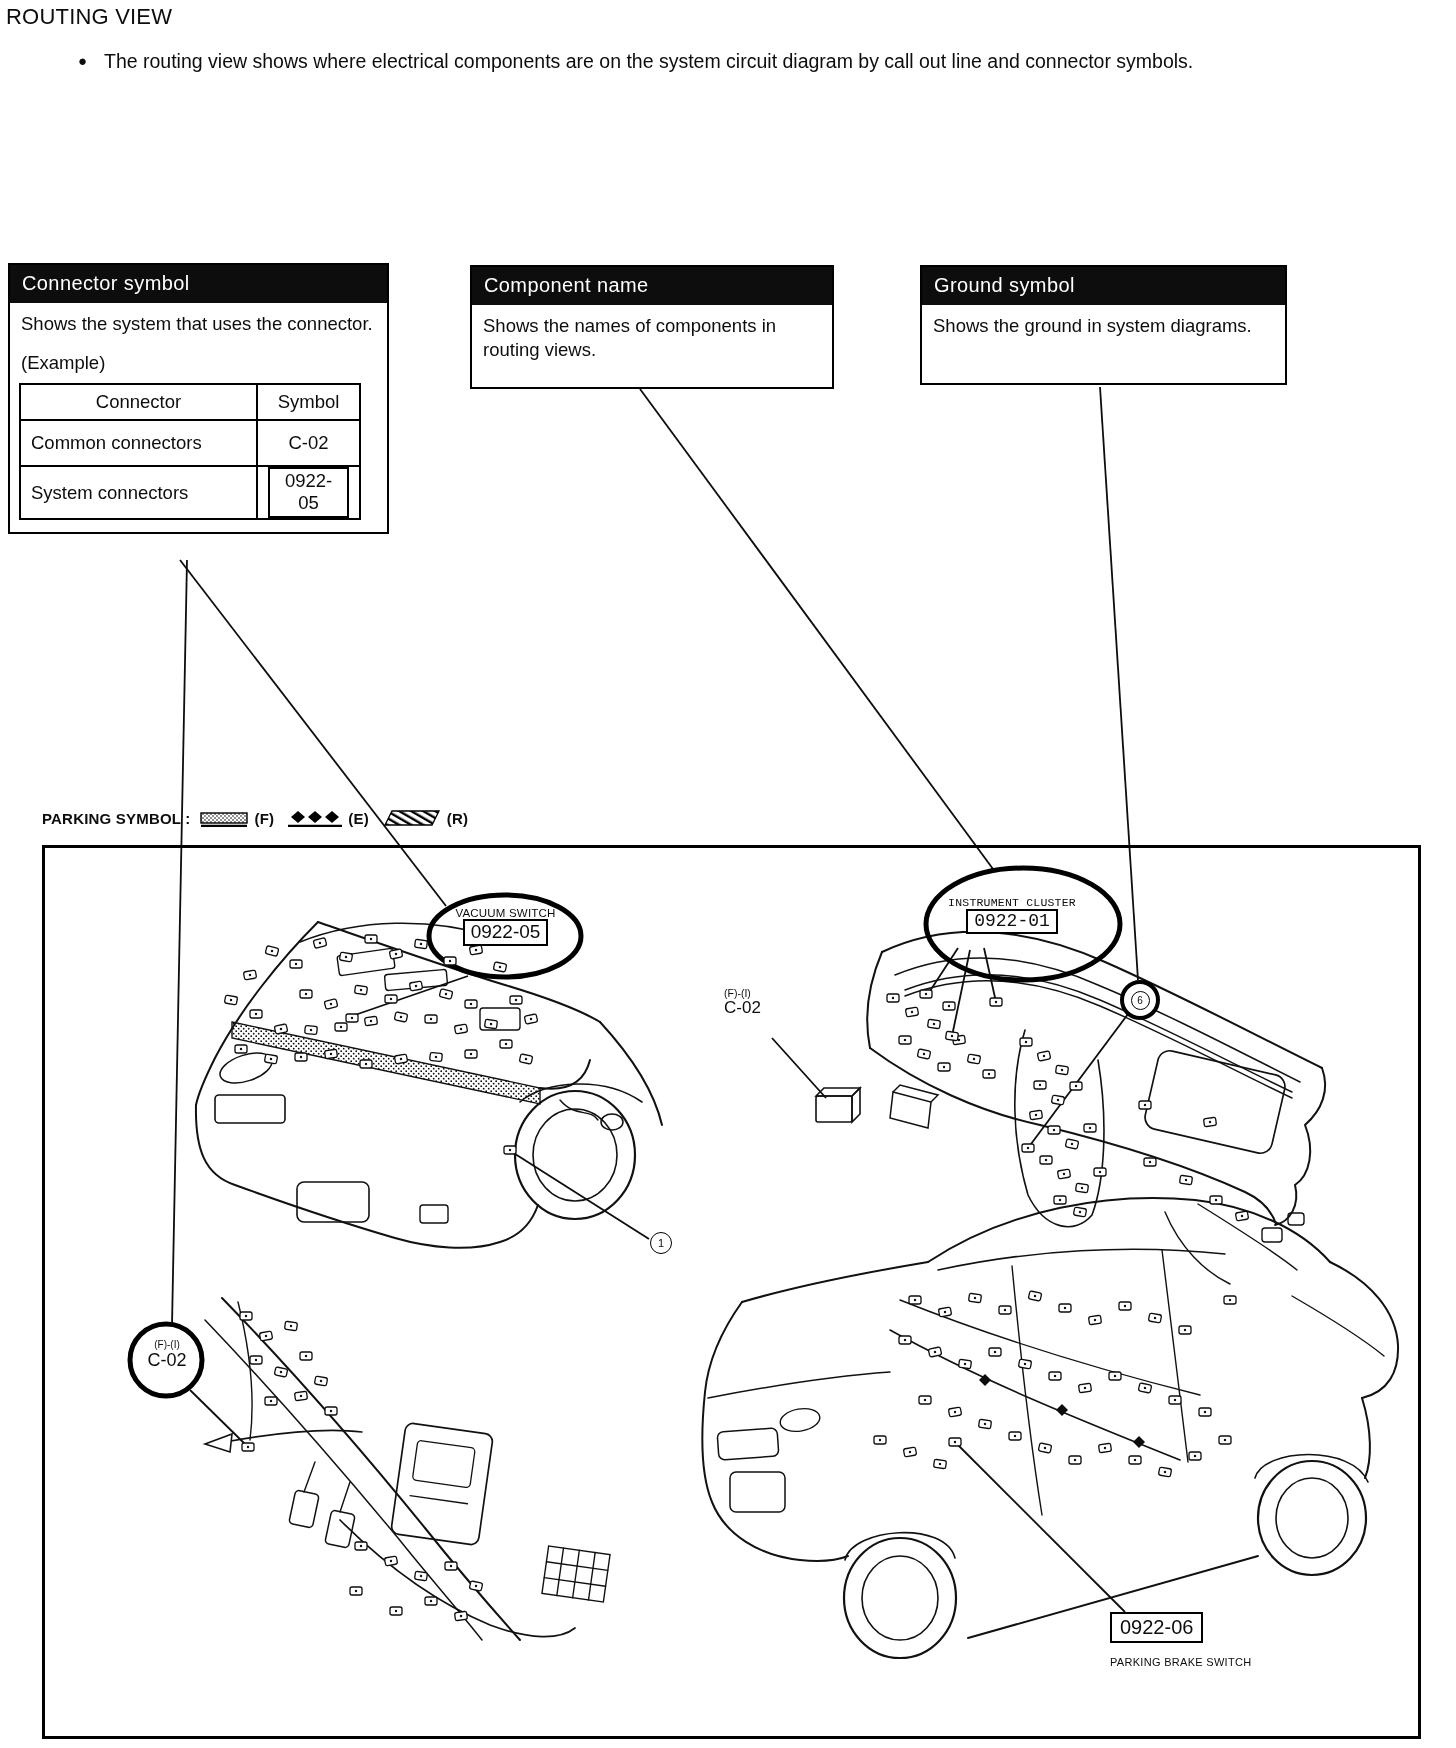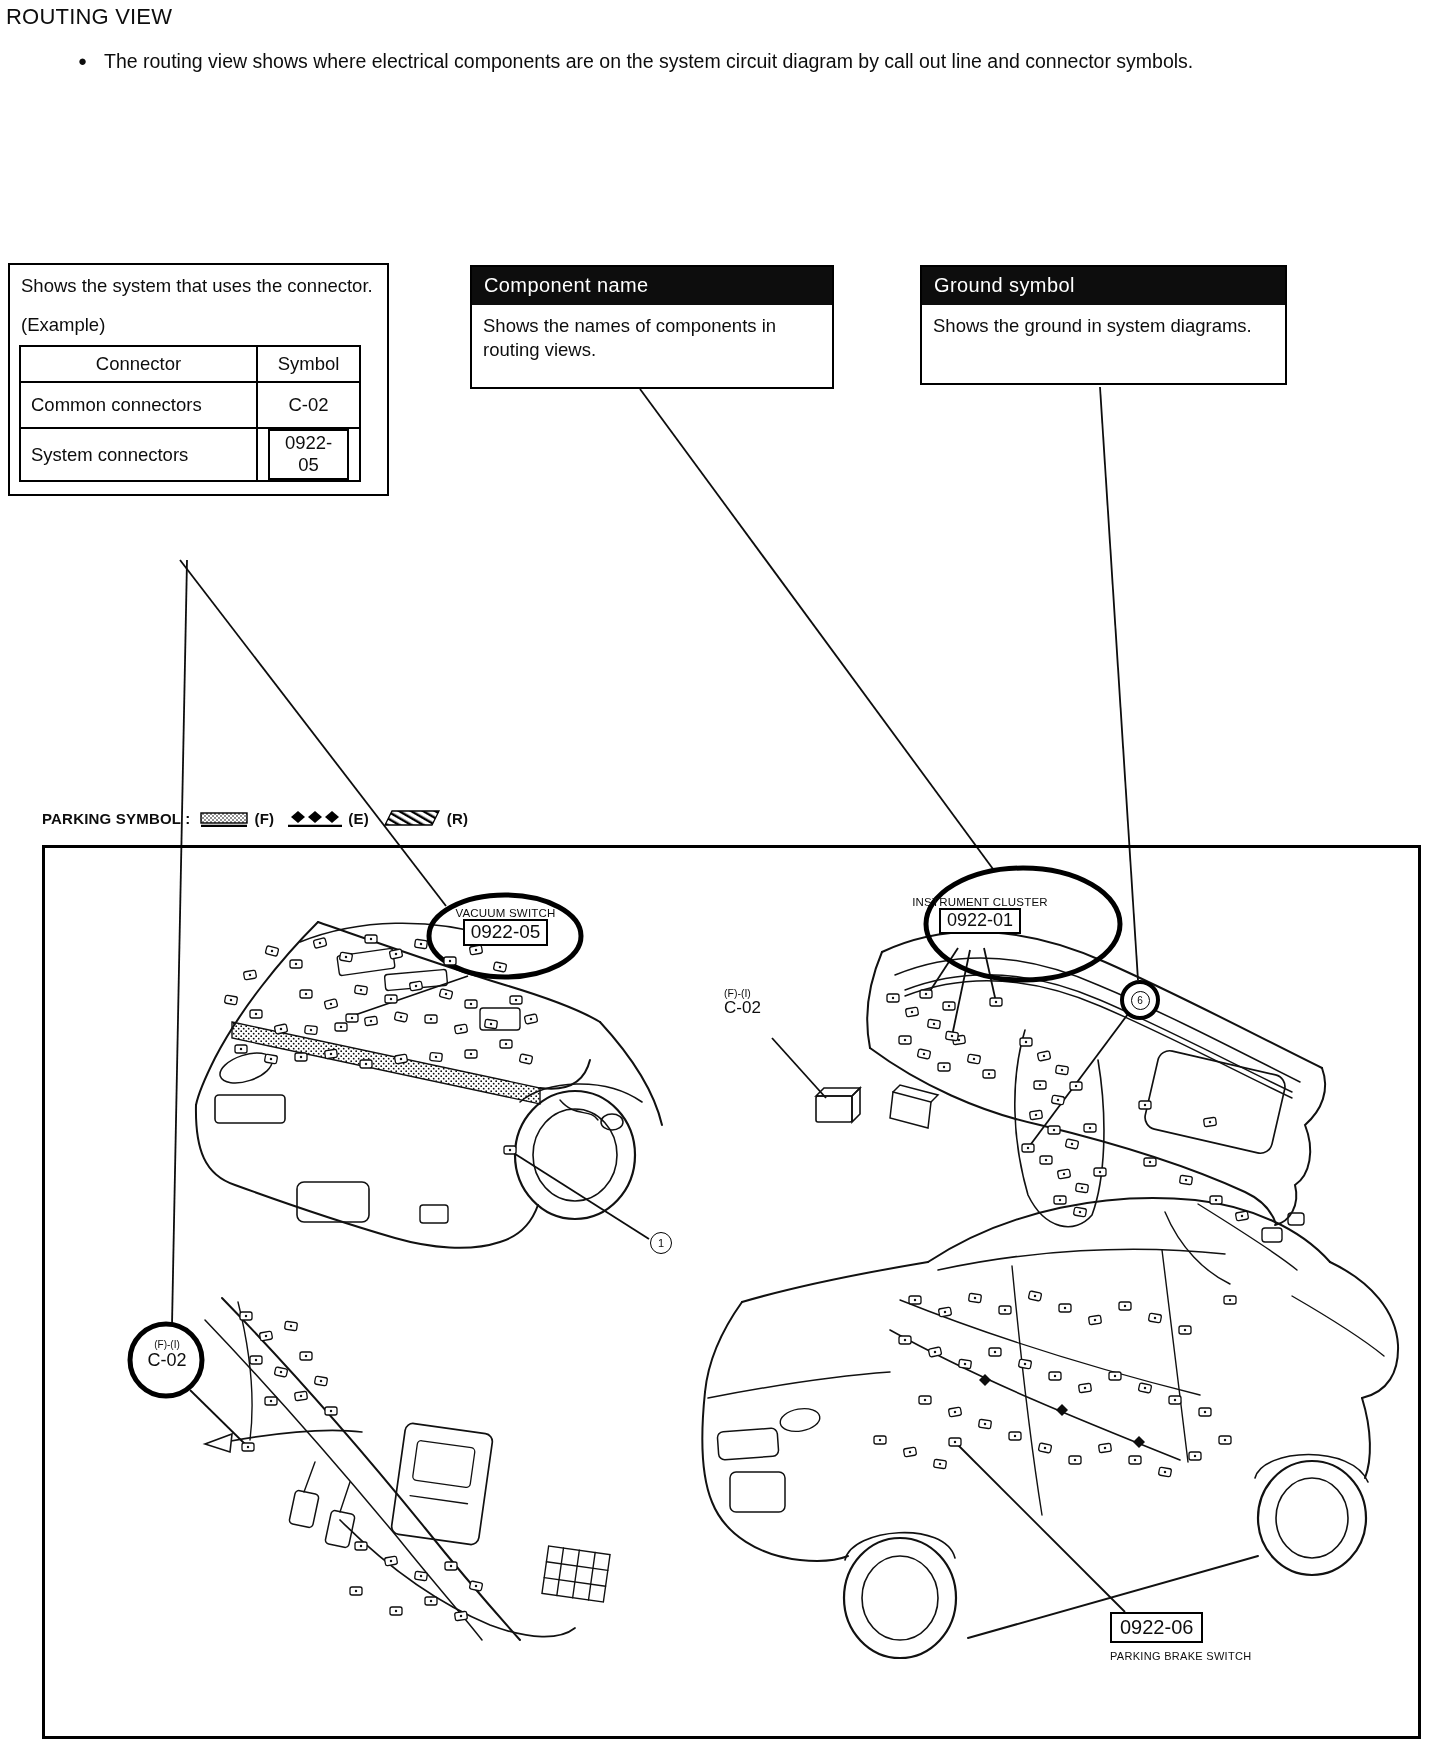--- a/index.html
+++ b/index.html
@@ -319,20 +319,21 @@
       </g>
   </svg>
 
   <div class="abs page-title">ROUTING VIEW</div>
   <div class="abs bullet-row">
     <div class="bullet-dot">●</div>
     <div>The routing view shows where electrical components are on the system circuit diagram by call out line and connector symbols.</div>
   </div>
 
   <div class="abs co-box" style="left:8px;top:263px;width:377px;">
+    <div class="co-head">Connector symbol</div>
     <div class="co-body">Shows the system that uses the connector.</div>
     <div class="example-lbl">(Example)</div>
     <table class="sym">
       <tbody>
           <tr class="hd">
         <td style="width:248px">Connector</td>
         <td class="symcol">Symbol</td>
       </tr>
       <tr>
         <td>Common connectors</td>
@@ -389,21 +390,21 @@
     <span class="code">(R)</span>
   </div>
 
   <div class="abs frame"></div>
 
   <div class="abs oval-lbl" style="left:438px;top:907px;width:135px;">
     <div class="oval-name">VACUUM SWITCH</div>
     <div class="code-box">0922-05</div>
   </div>
 
-  <div class="abs oval-lbl" style="left:896px;top:896px;width:168px;">
+  <div class="abs oval-lbl" style="left:928px;top:896px;width:168px;font-family:Liberation Mono, monospace;">
     <div class="oval-name">INSTRUMENT CLUSTER</div>
     <div class="code-box" style="font-size:18px">0922-01</div>
   </div>
 
   <div class="abs small-pair" style="left:724px;top:988px;">
     <div class="pre">(F)-(I)</div>
     <div class="cd">C-02</div>
   </div>
 
   <div class="abs small-pair" style="left:136px;top:1340px;width:62px;text-align:center;">
@@ -412,16 +413,16 @@
   </div>
 
   <div class="abs marker-outer" style="left:1120px;top:980px;width:32px;height:32px;">
     <div class="marker" style="width:17px;height:17px;font-size:10px;">6</div>
   </div>
 
   <div class="abs marker" style="left:650px;top:1232px;width:20px;height:20px;">1</div>
 
   <div class="abs" style="left:1110px;top:1612px;">
     <div class="code-box" style="border-width:2.5px;font-size:20px;padding:2px 8px;">0922-06</div>
-    <div class="cap-lbl" style="margin-top:7px;">PARKING BRAKE SWITCH</div>
+    <div class="cap-lbl" style="margin-top:13px;">PARKING BRAKE SWITCH</div>
   </div>
 
 </div>
 
 </body></html>

